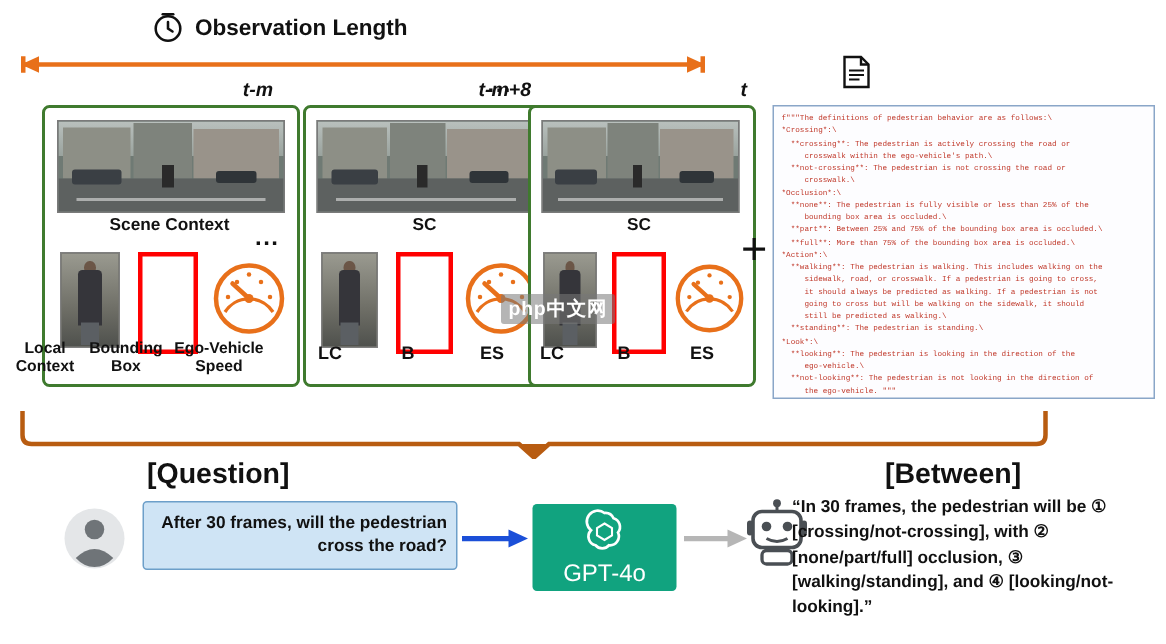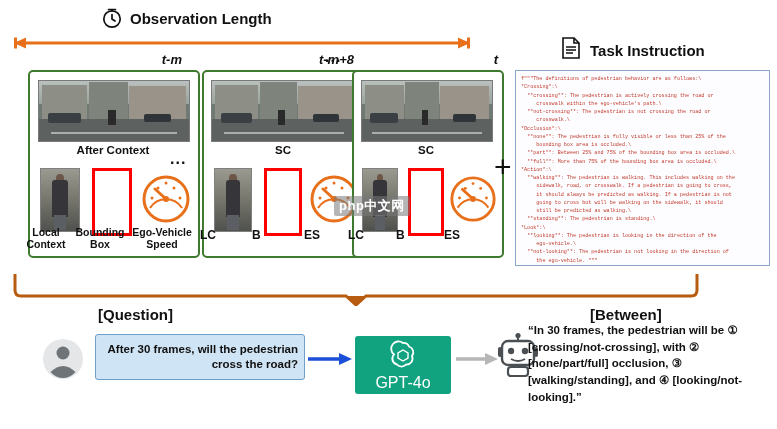--- a/index.html
+++ b/index.html
@@ -70,23 +70,23 @@
   .crop-img .legs { position:absolute; left:34%; top:74%; width:32%; height:24%; background:#5b5f63; }
 
   .bbox-cell {
     border: 3px solid #ff0000;
     background: #ffffff;
   }
 
   .caption {
     font-size: 10.5px; color: #111; text-align: center; line-height: 1.15;
   }
-  .caption.bold { font-weight: bold; margin-left: 16px; }
+  .caption.bold { font-weight: bold; }
   .scene-caption { font-size: 11.5px; font-weight: bold; color: #111; text-align: center; }
-  .abbr { font-size: 12px; font-weight: bold; color: #111; }
+  .abbr { font-size: 12px; font-weight: bold; color: #111; text-align: center; }
 
   .dots {
     font-size: 16px; font-weight: bold; color: #111; letter-spacing: 1px;
   }
 
   .plus-sign { font-size: 30px; color: #111; font-weight: 400; }
 
   
   #task-header {
     left: 560px; top: 36px;
@@ -107,21 +107,21 @@
     font-size: 5.1px;
     line-height: 1.62;
     white-space: pre-wrap;
     color: #c0392b;
     margin: 0;
   }
 
   
   #bracket { left: 12px; top: 272px; width: 700px; height: 34px; }
 
-  .qa-label { font-size: 15px; font-weight: bold; color: #111; }
+  .qa-label { font-size: 19px; font-weight: bold; color: #111; }
 
   
   #question-bubble {
     left: 95px; top: 334px; width: 210px; height: 46px;
     background: #cfe4f5;
     border: 1px solid #6d9fc9;
     border-radius: 3px;
     display: flex; align-items: center; justify-content: center;
     padding: 2px 6px; box-sizing: border-box;
   }
@@ -135,21 +135,21 @@
     background: #11a37f;
     border-radius: 3px;
     display: flex; flex-direction: column; align-items: center; justify-content: center;
     gap: 1px;
   }
   #gpt-box .gpt-label { color: #ffffff; font-size: 16px; font-weight: normal; }
 
   
   #answer-box {
     left: 528px; top: 322px; width: 240px; height: 100px;
-    display: flex; align-items: flex-start;
+    display: flex; align-items: center;
   }
   #answer-text {
     font-size: 11.5px; font-weight: bold; color: #111; line-height: 1.45;
     margin: 0;
   }
 
   .watermark {
     left: 334px; top: 196px;
     font-size: 13px; font-weight: bold; color: #ffffff;
     background: rgba(120,120,120,0.55);
@@ -189,21 +189,21 @@
     <div class="sky"></div>
       <div class="bldg1"></div>
       <div class="bldg2"></div>
       <div class="bldg3"></div>
     <div class="road"></div>
       <div class="lane"></div>
       <div class="car"></div>
       <div class="car2"></div>
       <div class="ped"></div>
   </div>
-  <div class="abs scene-caption" style="left:8px; top:72px; width:150px;">After Context</div>
+  <div class="abs scene-caption" style="left:8px; top:72px; width:150px;">Scene Context</div>
 
   <div class="crop-img abs" style="left:10px; top:96px; width:38px; height:62px;">
     <div class="bg"></div>
       <div class="head"></div>
       <div class="body"></div>
       <div class="legs"></div>
   </div>
   <div class="bbox-cell abs" style="left:62px; top:96px; width:34px; height:62px;"></div>
   <div class="abs" style="left:110px; top:98px; width:52px; height:58px;">
     <svg width="52" height="58" viewBox="0 0 52 58">
@@ -317,21 +317,20 @@
 <div class="abs watermark">php中文网</div>
 
 <div class="abs" id="task-header">
   <span>
     <svg width="22" height="24" viewBox="0 0 22 24">
       <path d="M3 2 H14 L19 7 V22 H3 Z" fill="#ffffff" stroke="#111" stroke-width="1.6"></path>
       <path d="M14 2 V7 H19" fill="none" stroke="#111" stroke-width="1.6"></path>
       <path d="M6 11 H16 M6 14 H16 M6 17 H13" stroke="#111" stroke-width="1.4"></path>
     </svg>
   </span>
-  <span class="label">Task Instruction</span>
 </div>
 
 <div class="abs" id="task-box">
   <pre id="task-text">f"""The definitions of pedestrian behavior are as follows:\
 *Crossing*:\
   **crossing**: The pedestrian is actively crossing the road or
      crosswalk within the ego-vehicle's path.\
   **not-crossing**: The pedestrian is not crossing the road or
      crosswalk.\
 *Occlusion*:\

